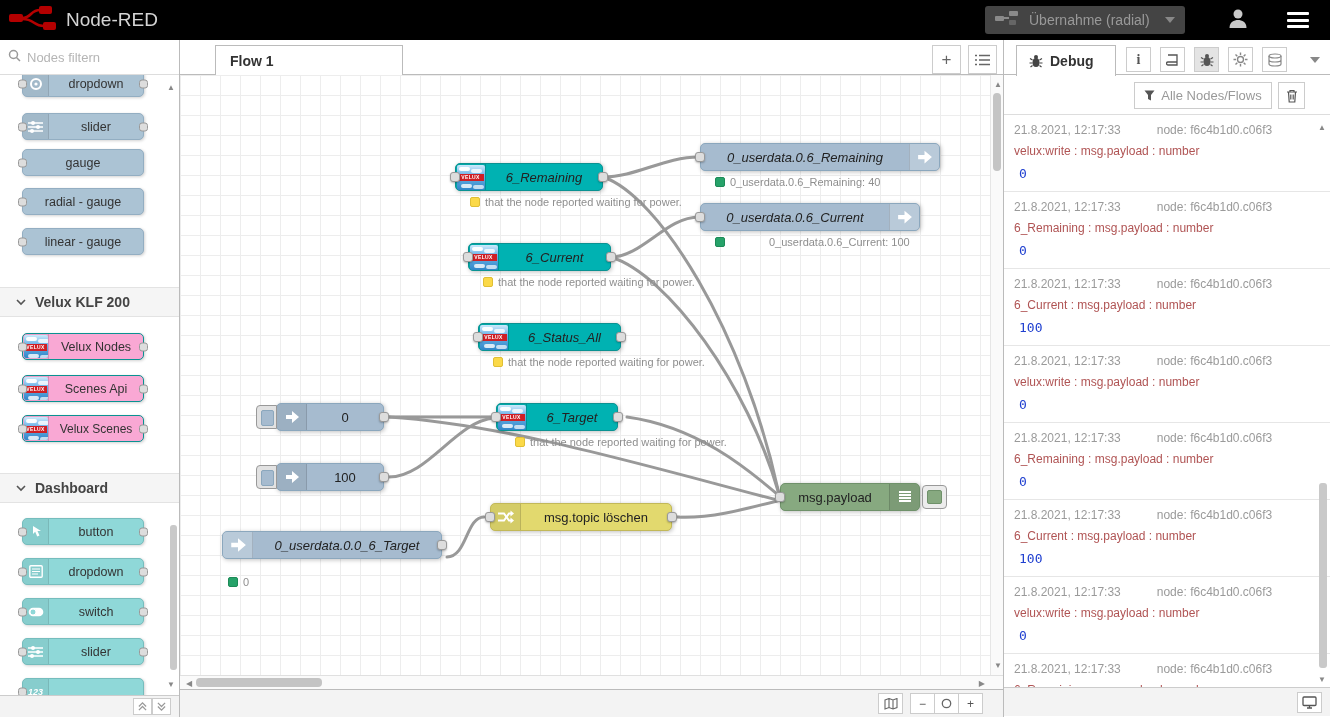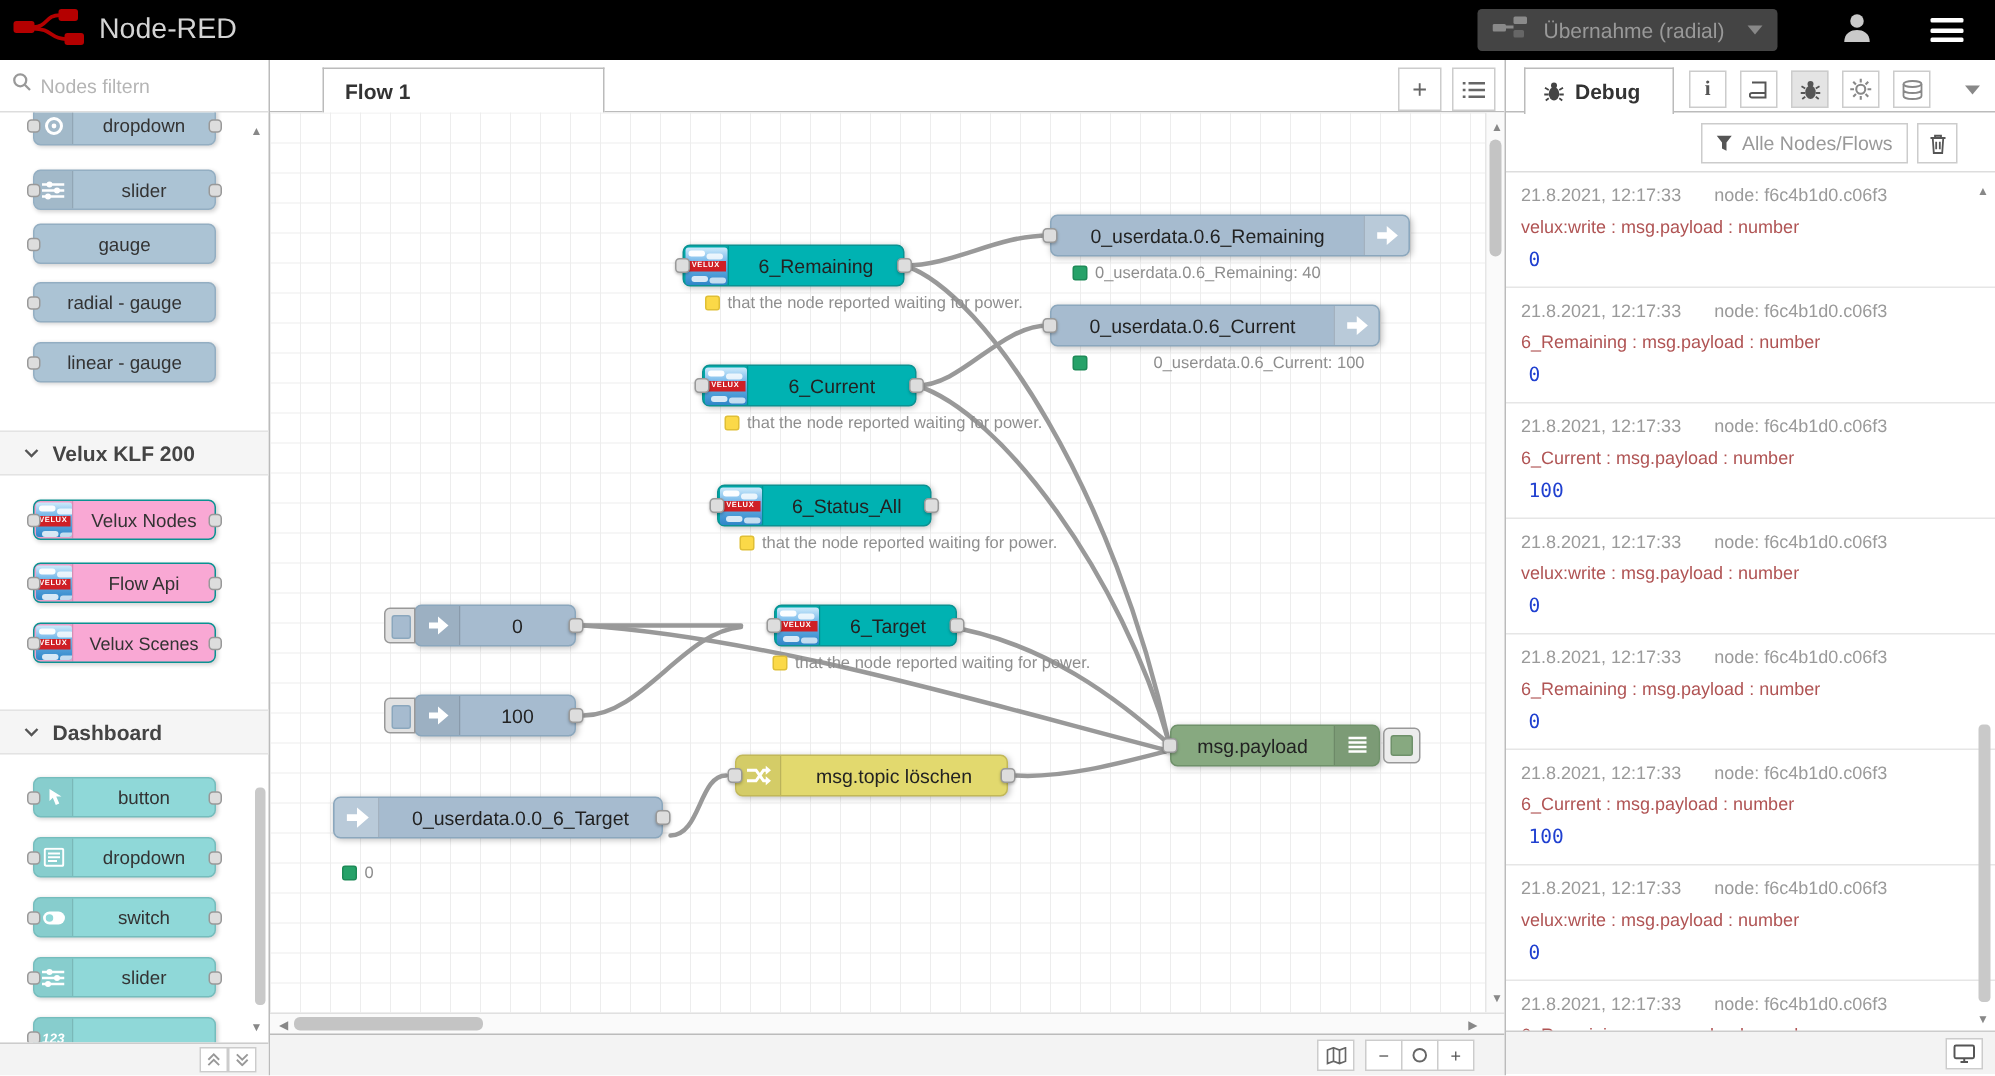--- a/index.html
+++ b/index.html
@@ -47,21 +47,21 @@
     background-image:linear-gradient(#ededed 1px,transparent 1px),linear-gradient(90deg,#ededed 1px,transparent 1px);
     background-size:20px 20px; }
   #wires { position:absolute; left:0; top:0; pointer-events:none; }
   #wires path { pointer-events:stroke; }
 
   .node { position:absolute; height:28px; border-radius:5px; border:1px solid; display:flex; align-items:center; font-size:13px; color:#222; box-shadow:1px 1px 4px rgba(0,0,0,.25); }
   .n-velux { background:#00b2b2; border-color:#0a9292; }
   .n-blue  { background:#a6bbcf; border-color:#8ba7bd; }
   .n-yellow{ background:#e2d96e; border-color:#c2b858; }
   .n-green { background:#87a980; border-color:#6f916a; }
-  .italic .nlabel { }
+  .italic .nlabel { font-style:italic; }
   .nlabel { flex:1; text-align:center; padding:0 8px; white-space:nowrap; }
   .strip { width:30px; align-self:stretch; display:flex; align-items:center; justify-content:center; }
   .strip.sl { border-right:1px solid rgba(0,0,0,.12); background:rgba(0,0,0,.06); border-radius:4px 0 0 4px; }
   .strip.sr { border-left:1px solid rgba(0,0,0,.12); background:rgba(255,255,255,.22); border-radius:0 4px 4px 0; }
   .strip.dark { background:rgba(0,0,0,.08); }
   .port { position:absolute; width:10px; height:10px; background:#ddd; border:1px solid #999; border-radius:3px; top:50%; transform:translateY(-50%); box-shadow:0 1px 2px rgba(0,0,0,.25); }
   .port.in { left:-6px; } .port.out { right:-6px; }
   .inject-btn { position:absolute; left:-21px; top:1px; width:21px; height:24px; background:#e2e2e2; border:1px solid #999; border-radius:4px 0 0 4px; }
   .inject-btn::after { content:""; position:absolute; left:4px; top:4px; width:11px; height:14px; background:#a6bbcf; border:1px solid #8ba7bd; border-radius:2px; }
   .debug-toggle { position:absolute; right:-28px; top:1px; width:25px; height:24px; background:#ececec; border:1px solid #999; border-radius:4px; }
@@ -88,21 +88,21 @@
   
   #rightpanel { position:absolute; left:1003px; top:40px; width:327px; height:677px; background:#fff; border-left:1px solid #bbb; }
   .debug-tab { position:absolute; left:12px; top:5px; height:31px; width:100px; background:#fff; border:1px solid #bbb; border-bottom:none; display:flex; align-items:center; gap:7px; padding-left:12px; font-weight:bold; font-size:14px; color:#333; }
   .tool-btn { position:absolute; top:7px; width:25px; height:25px; border:1px solid #ccc; background:#fff; display:flex; align-items:center; justify-content:center; }
   .tool-btn.active { background:#e4e4e4; }
   .filter-row { position:relative; height:40px; border-bottom:1px solid #ddd; }
   .filter-btn { position:absolute; left:130px; top:7px; width:138px; height:27px; border:1px solid #ccc; background:#fff; display:flex; align-items:center; justify-content:center; gap:6px; color:#999; font-size:13px; }
   .trash-btn { position:absolute; left:274px; top:7px; width:27px; height:27px; border:1px solid #ccc; background:#fff; display:flex; align-items:center; justify-content:center; }
   #debug-list { position:relative; height:573px; overflow:hidden; border-bottom:1px solid #ccc; }
   .dmsg { padding:8px 24px 10px 10px; border-bottom:1px solid #e6e6e6; }
-  .dmeta { font-size:12px; color:#9a9a9a; display:flex; gap:22px; }
+  .dmeta { font-size:12px; color:#9a9a9a; display:flex; gap:36px; }
   .dtopic { font-size:12px; color:#b05454; margin-top:7px; }
   .dval { font-family:"DejaVu Sans Mono","Liberation Mono",monospace; font-size:13px; color:#2040d0; margin-top:8px; padding-left:5px; }
   .rp-footer { position:relative; height:28px; background:#f3f3f3; }
   .dbg-scrollthumb { position:absolute; right:3px; top:368px; width:8px; height:185px; background:#c9c9c9; border-radius:3px; }
 </style>
 </head>
 <body>
 
 <div id="app">
 
@@ -208,21 +208,21 @@
             <span class="velux-ic" style="width:24px;height:23px;"></span>
           </span>
         <span class="plabel">Velux Nodes</span>
         <span class="pport pp-in"></span>
           <span class="pport pp-out"></span>
       </div>
       <div class="pitem pi-teal" style="top:300px;">
         <span class="pstrip">
             <span class="velux-ic" style="width:24px;height:23px;"></span>
           </span>
-        <span class="plabel">Flow Api</span>
+        <span class="plabel">Scenes Api</span>
         <span class="pport pp-in"></span>
           <span class="pport pp-out"></span>
       </div>
       <div class="pitem pi-teal" style="top:340px;">
         <span class="pstrip">
             <span class="velux-ic" style="width:24px;height:23px;"></span>
           </span>
         <span class="plabel" style="font-size:12px;">Velux Scenes</span>
         <span class="pport pp-in"></span>
           <span class="pport pp-out"></span>
@@ -392,21 +392,21 @@
           </span>
         <span class="nlabel">6_Status_All</span>
         <span class="port in"></span>
           <span class="port out"></span>
       </div>
       <div class="status" style="left:313px;top:281px;">
         <span class="sdot yellow"></span>
         <span>that the node reported waiting for power.</span>
       </div>
 
-      <div class="node n-velux italic" style="left:336px;top:328px;width:122px;">
+      <div class="node n-velux italic" style="left:316px;top:328px;width:122px;">
         <span class="strip sl">
             <span class="velux-ic"></span>
           </span>
         <span class="nlabel">6_Target</span>
         <span class="port in"></span>
           <span class="port out"></span>
       </div>
       <div class="status" style="left:335px;top:361px;">
         <span class="sdot yellow"></span>
         <span>that the node reported waiting for power.</span>

